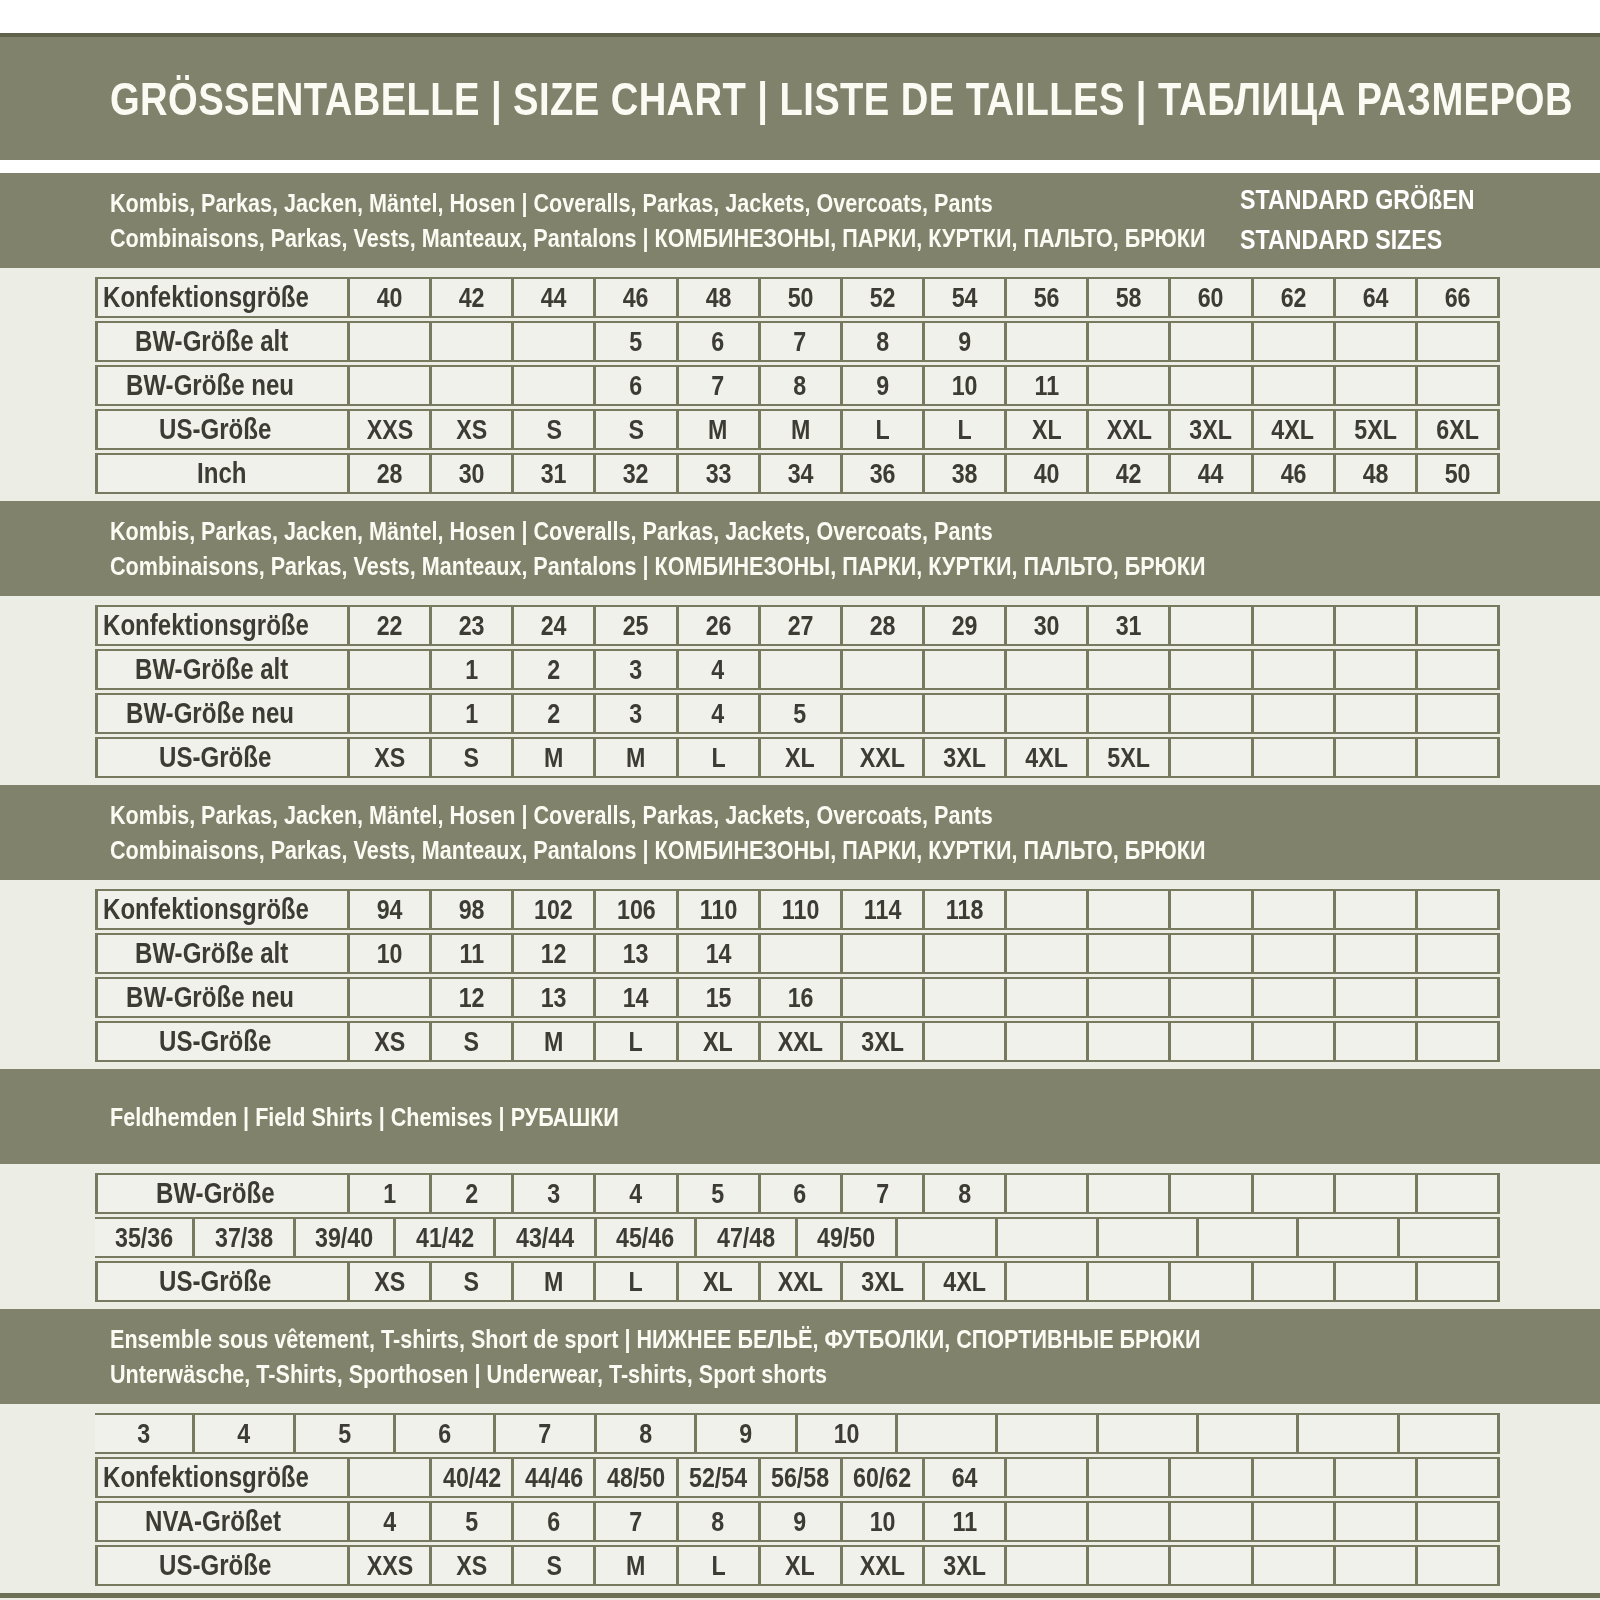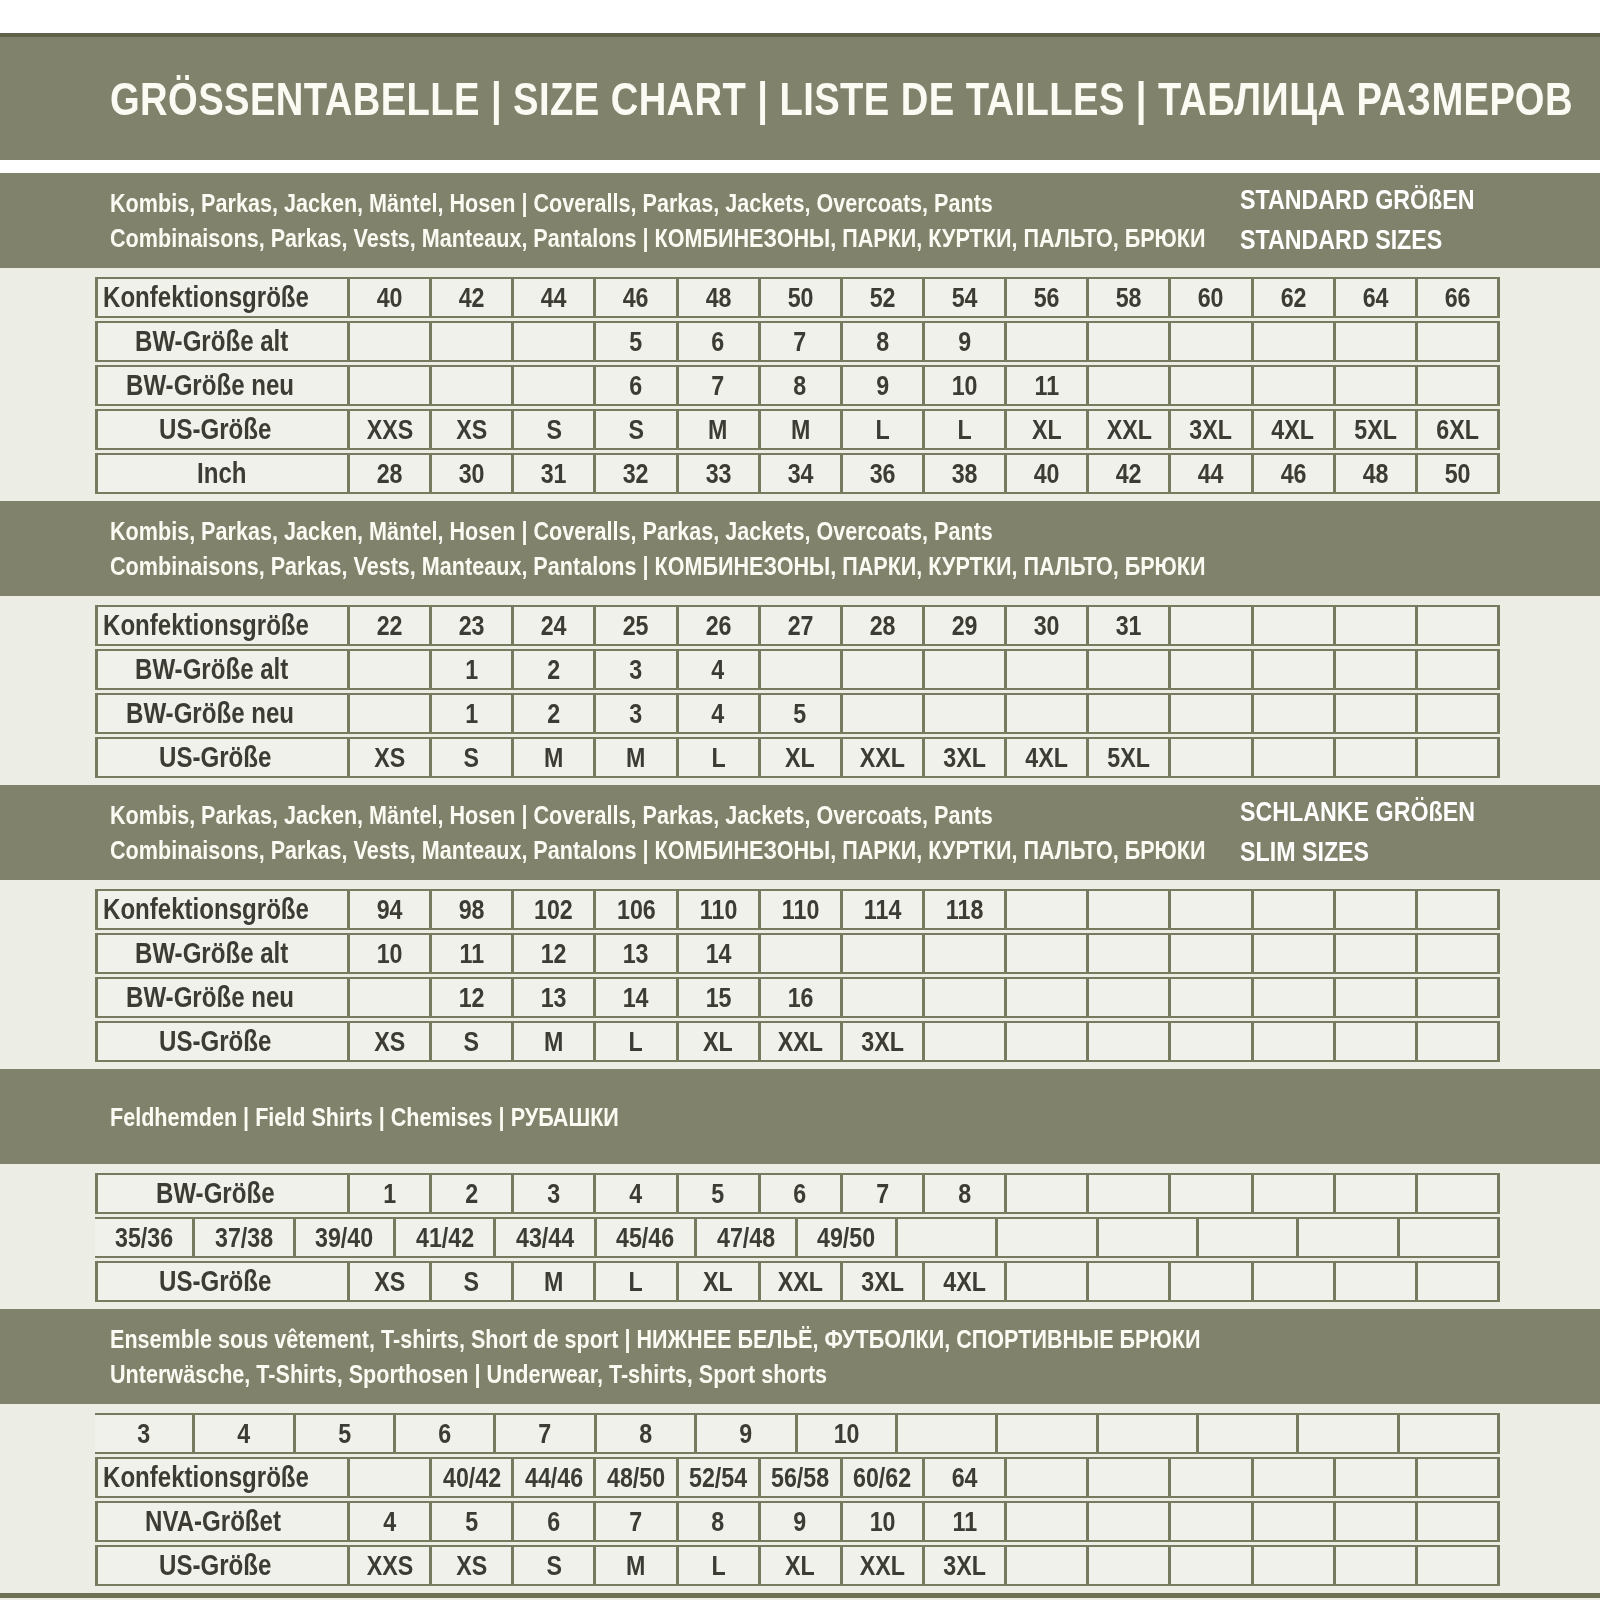--- a/index.html
+++ b/index.html
@@ -504,24 +504,20 @@
             <span class="cond"></span>
           </div>
           <div class="cell data">
             <span class="cond"></span>
           </div>
         </div>
       </div>
       <div class="section-header">
         <div class="header-line"><span class="cond">Kombis, Parkas, Jacken, Mäntel, Hosen | Coveralls, Parkas, Jackets, Overcoats, Pants</span></div>
         <div class="header-line"><span class="cond">Combinaisons, Parkas, Vests, Manteaux, Pantalons | КОМБИНЕЗОНЫ, ПАРКИ, КУРТКИ, ПАЛЬТО, БРЮКИ</span></div>
-        <div class="badge">
-          <div class="badge-line"><span class="cond">SCHLANKE GRÖßEN</span></div>
-          <div class="badge-line"><span class="cond">SLIM SIZES</span></div>
-        </div>
       </div>
       <div class="size-table">
         <div class="t-row">
           <div class="cell label">
             <span class="cond">Konfektionsgröße</span>
           </div>
           <div class="cell data">
             <span class="cond">94</span>
           </div>
           <div class="cell data">

